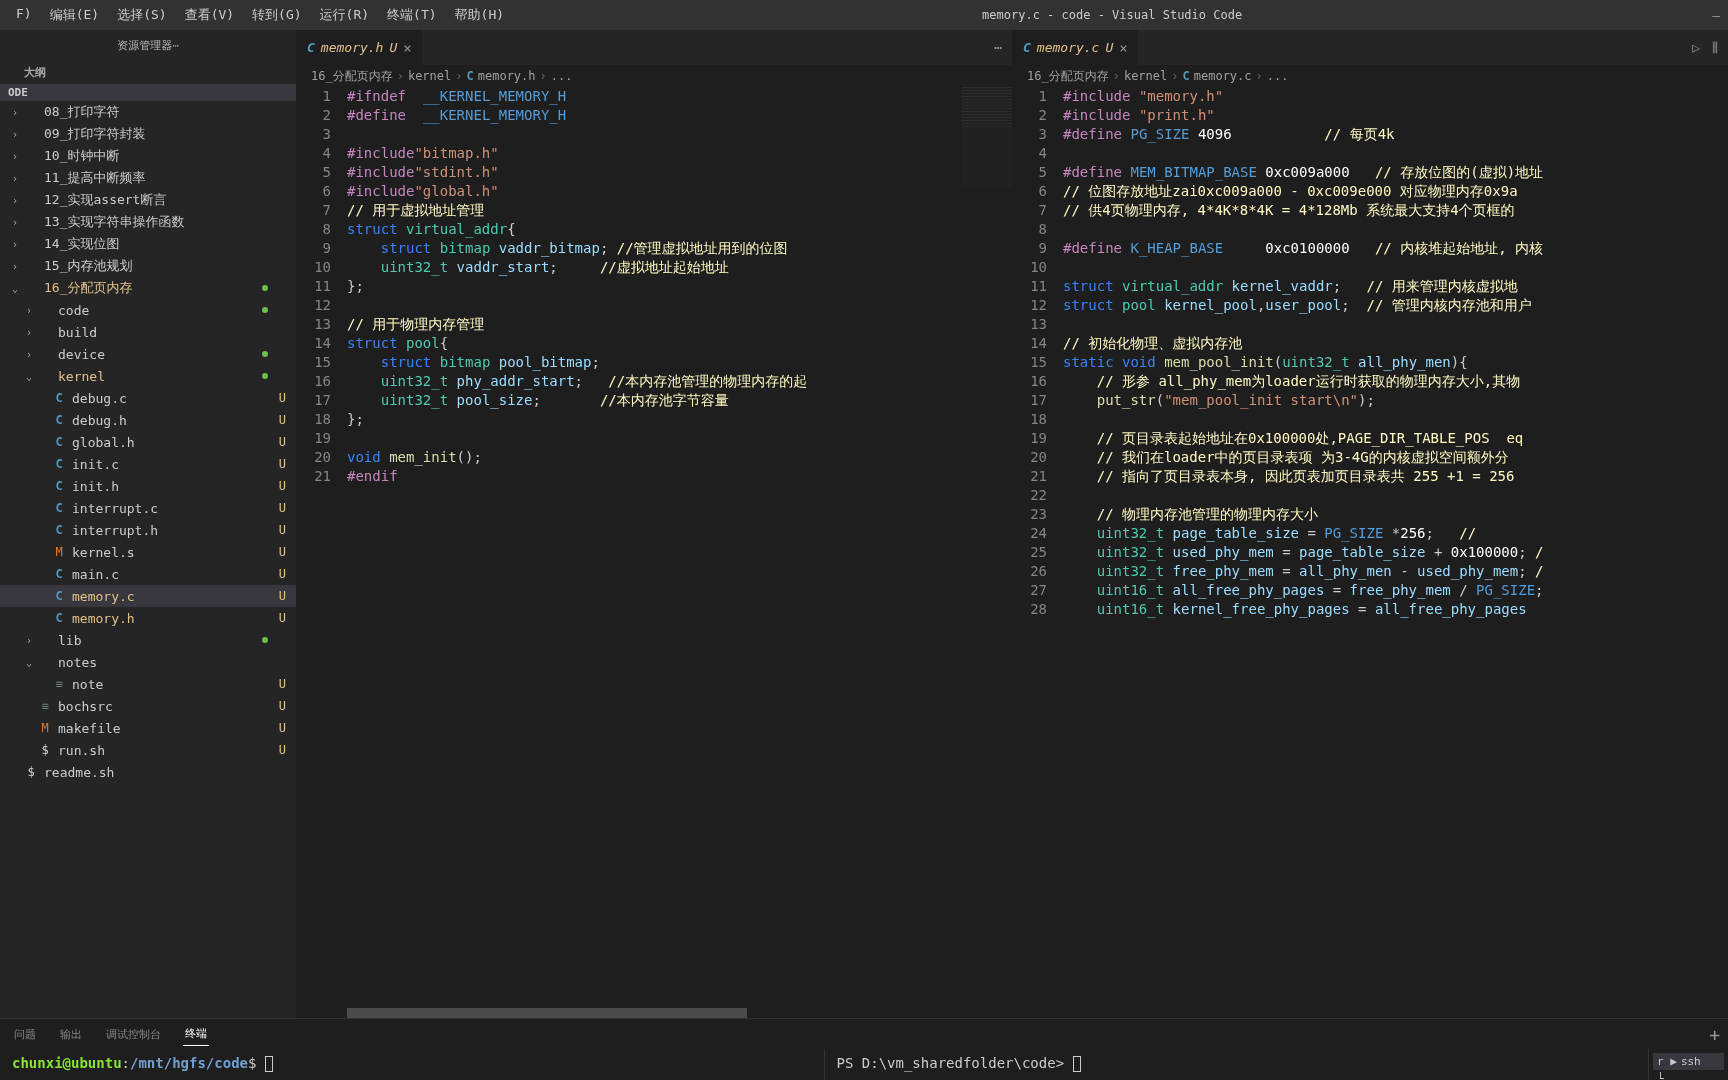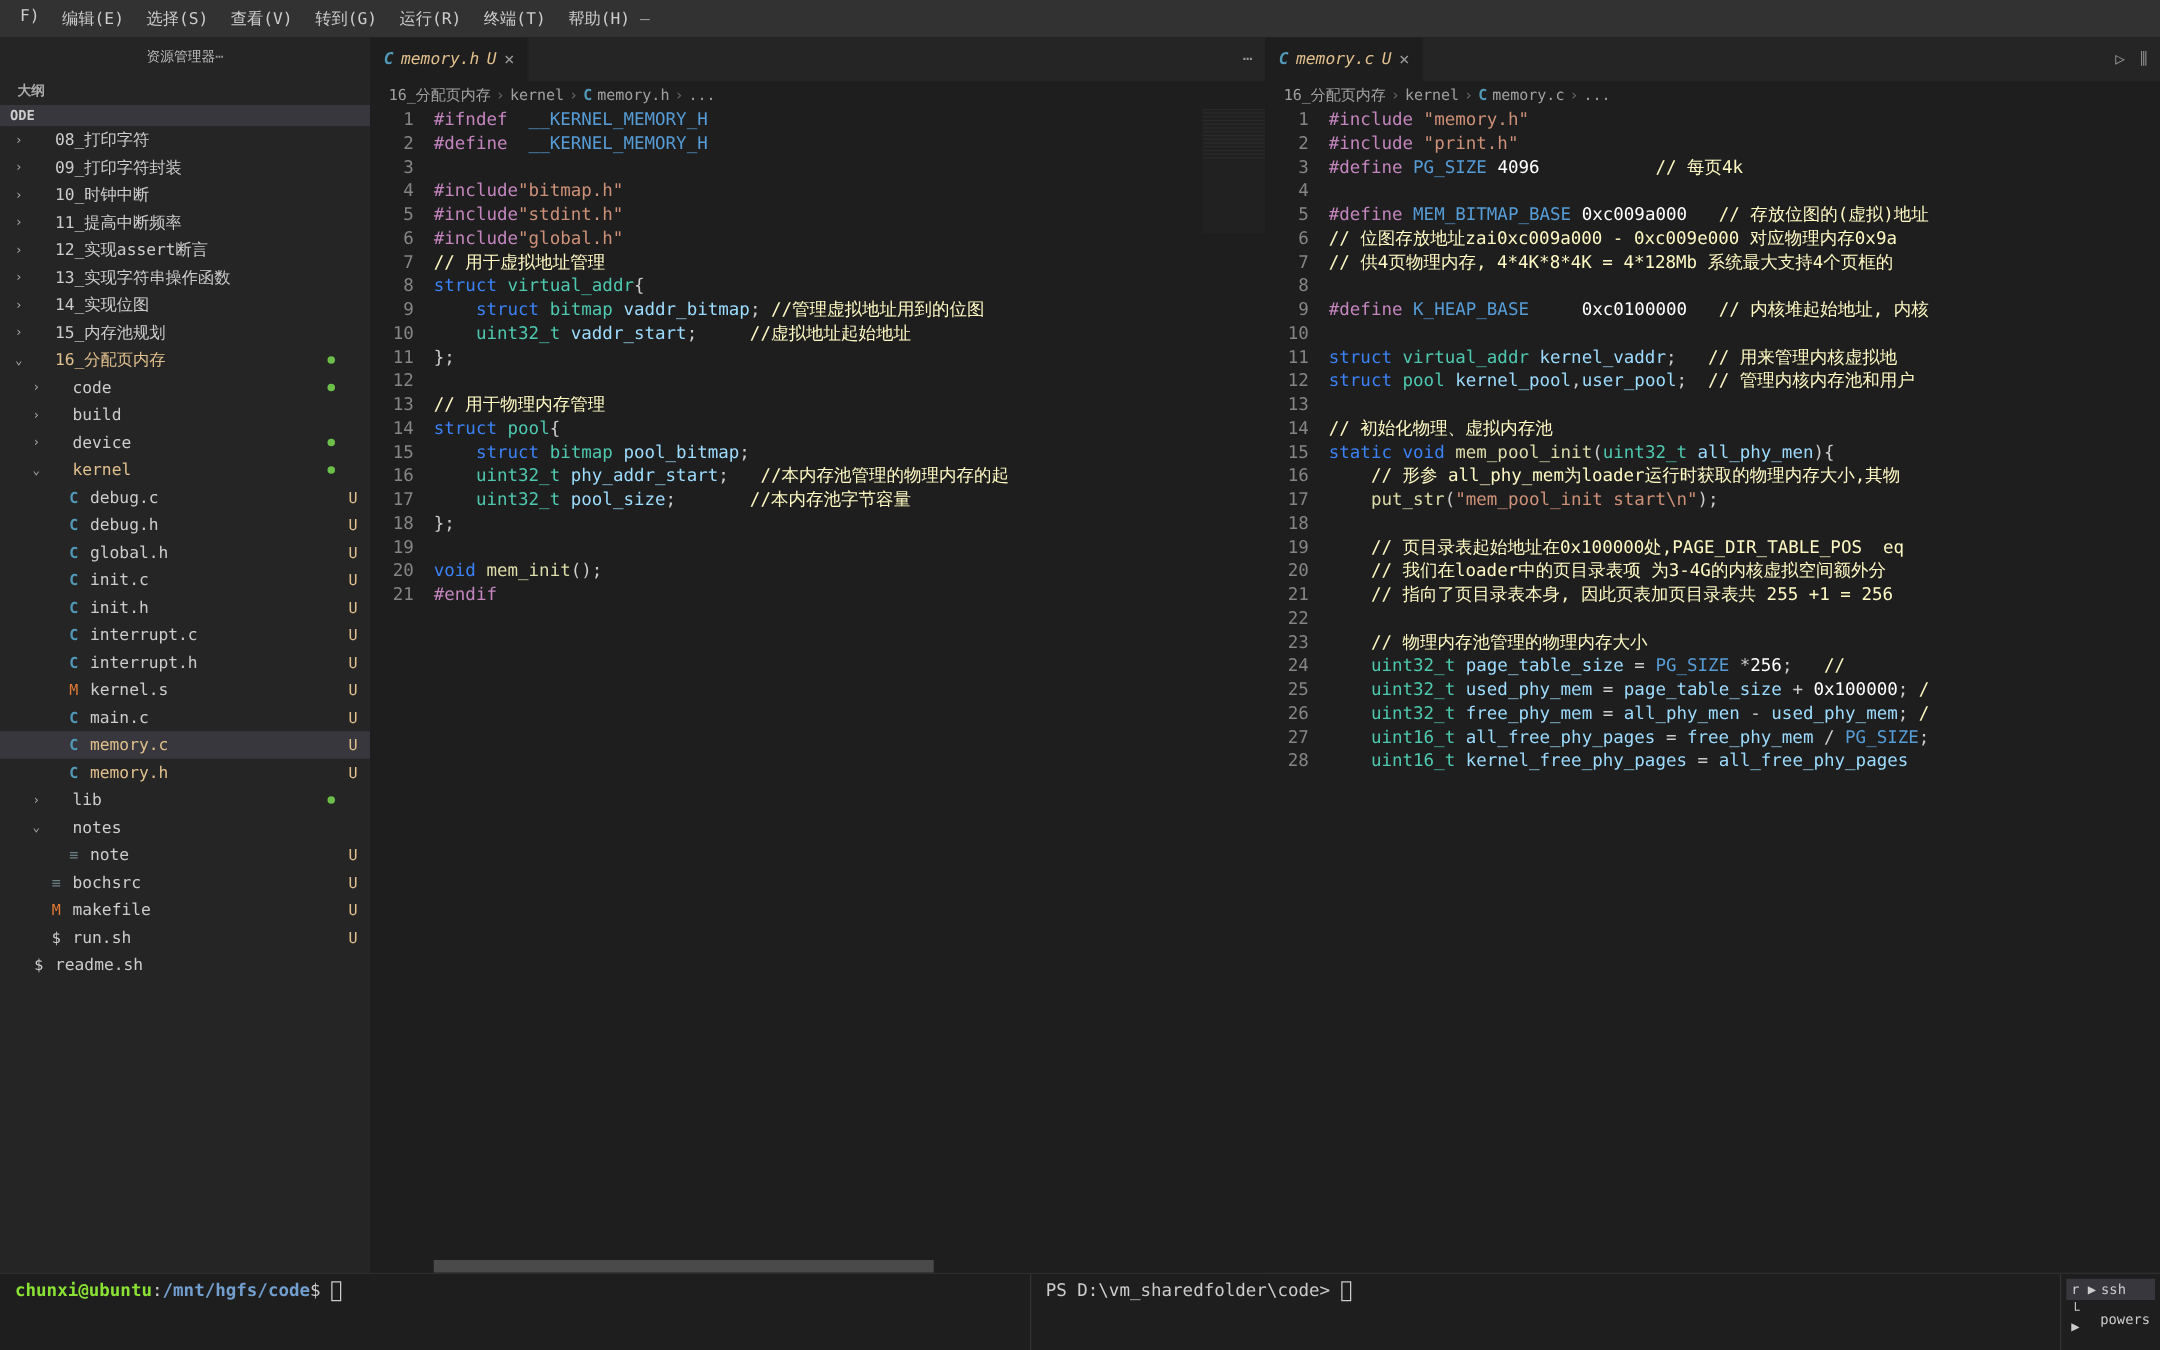--- a/index.html
+++ b/index.html
@@ -6,21 +6,21 @@
 body { width:1728px; height:1080px; background:#1e1e1e; color:#cccccc; overflow:hidden; font-size:13px; }
 .titlebar { height:30px; background:#323233; display:flex; align-items:center; padding:0 8px; }
 .menu { display:flex; gap:2px; }
 .menu-item { padding:4px 8px; cursor:pointer; font-size:13px; }
 .title-center { flex:1; text-align:center; font-size:12px; color:#cccccc; }
 .win-controls { display:flex; gap:16px; color:#999; }
 .main { display:flex; height:calc(100% - 30px - 22px - 40px); }
 .sidebar { width:296px; background:#252526; display:flex; flex-direction:column; }
 .sidebar-header { padding:8px 12px; font-size:11px; color:#bbbbbb; display:flex; justify-content:center; align-items:center; }
 .sidebar-ellipsis { color:#999; }
-.section-label { padding:4px 14px; font-size:11px; font-weight:bold; color:#aaa; }
+.section-label { padding:4px 24px; font-size:11px; font-weight:bold; color:#aaa; }
 .code-label { padding:2px 8px; font-size:11px; font-weight:bold; background:#37373d; }
 .file-tree { flex:1; overflow-y:auto; font-size:13px; }
 .tree-item { display:flex; align-items:center; padding:2px 0 2px 8px; height:22px; cursor:pointer; position:relative; }
 .tree-item.selected { background:#37373d; }
 .tree-item.active { color:#e2c08d; }
 .tree-indent { display:inline-block; }
 .chev { display:inline-block; width:14px; text-align:center; color:#aaa; font-size:10px; }
 .file-icon { width:18px; text-align:center; font-size:12px; margin-right:4px; }
 .c-icon { color:#519aba; font-weight:bold; }
 .m-icon { color:#e37933; }
@@ -77,20 +77,21 @@
   <div class="menu">
     <div class="menu-item">F)</div>
     <div class="menu-item">编辑(E)</div>
     <div class="menu-item">选择(S)</div>
     <div class="menu-item">查看(V)</div>
     <div class="menu-item">转到(G)</div>
     <div class="menu-item">运行(R)</div>
     <div class="menu-item">终端(T)</div>
     <div class="menu-item">帮助(H)</div>
   </div>
+  <div class="title-center">memory.c - code - Visual Studio Code</div>
   <div class="win-controls">
     <span>—</span>
   </div>
 </div>
 
 <div class="main">
 
   <div class="sidebar">
     <div class="sidebar-header">
       <span>资源管理器</span>
@@ -420,20 +421,27 @@
             <div style="position:relative">27</div>
             <div style="position:relative">28</div>
           </div>
         <div class="code" id="code-right"><div><span class="tk-inc">#include</span> <span class="tk-str">"memory.h"</span></div><div><span class="tk-inc">#include</span> <span class="tk-str">"print.h"</span></div><div><span class="tk-pp">#define</span> <span class="tk-mac">PG_SIZE</span> <span class="tk-num">4096</span>           <span class="tk-com">// 每页4k</span></div><div>&nbsp;</div><div><span class="tk-pp">#define</span> <span class="tk-mac">MEM_BITMAP_BASE</span> <span class="tk-num">0xc009a000</span>   <span class="tk-com">// 存放位图的(虚拟)地址</span></div><div><span class="tk-com">// 位图存放地址zai0xc009a000 - 0xc009e000 对应物理内存0x9a</span></div><div><span class="tk-com">// 供4页物理内存, 4*4K*8*4K = 4*128Mb 系统最大支持4个页框的</span></div><div>&nbsp;</div><div><span class="tk-pp">#define</span> <span class="tk-mac">K_HEAP_BASE</span>     <span class="tk-num">0xc0100000</span>   <span class="tk-com">// 内核堆起始地址, 内核</span></div><div>&nbsp;</div><div><span class="tk-kw">struct</span> <span class="tk-type">virtual_addr</span> <span class="tk-var">kernel_vaddr</span>;   <span class="tk-com">// 用来管理内核虚拟地</span></div><div><span class="tk-kw">struct</span> <span class="tk-type">pool</span> <span class="tk-var">kernel_pool</span>,<span class="tk-var">user_pool</span>;  <span class="tk-com">// 管理内核内存池和用户</span></div><div>&nbsp;</div><div><span class="tk-com">// 初始化物理、虚拟内存池</span></div><div><span class="tk-kw">static</span> <span class="tk-kw">void</span> <span class="tk-fn">mem_pool_init</span>(<span class="tk-type">uint32_t</span> <span class="tk-var">all_phy_men</span>){</div><div>    <span class="tk-com">// 形参 all_phy_mem为loader运行时获取的物理内存大小,其物</span></div><div>    <span class="tk-fn">put_str</span>(<span class="tk-str">"mem_pool_init start\n"</span>);</div><div>&nbsp;</div><div>    <span class="tk-com">// 页目录表起始地址在0x100000处,PAGE_DIR_TABLE_POS  eq</span></div><div>    <span class="tk-com">// 我们在loader中的页目录表项 为3-4G的内核虚拟空间额外分</span></div><div>    <span class="tk-com">// 指向了页目录表本身, 因此页表加页目录表共 255 +1 = 256</span></div><div>&nbsp;</div><div>    <span class="tk-com">// 物理内存池管理的物理内存大小</span></div><div>    <span class="tk-type">uint32_t</span> <span class="tk-var">page_table_size</span> = <span class="tk-mac">PG_SIZE</span> *<span class="tk-num">256</span>;   <span class="tk-com">//</span></div><div>    <span class="tk-type">uint32_t</span> <span class="tk-var">used_phy_mem</span> = <span class="tk-var">page_table_size</span> + <span class="tk-num">0x100000</span>; <span class="tk-com">/</span></div><div>    <span class="tk-type">uint32_t</span> <span class="tk-var">free_phy_mem</span> = <span class="tk-var">all_phy_men</span> - <span class="tk-var">used_phy_mem</span>; <span class="tk-com">/</span></div><div>    <span class="tk-type">uint16_t</span> <span class="tk-var">all_free_phy_pages</span> = <span class="tk-var">free_phy_mem</span> / <span class="tk-mac">PG_SIZE</span>;</div><div>    <span class="tk-type">uint16_t</span> <span class="tk-var">kernel_free_phy_pages</span> = <span class="tk-var">all_free_phy_pages</span></div></div>
       </div>
     </div>
   </div>
 </div>
 
 <div class="panel">
+  <div class="panel-tabs">
+    <div class="panel-tab">问题</div>
+    <div class="panel-tab">输出</div>
+    <div class="panel-tab">调试控制台</div>
+    <div class="panel-tab active">终端</div>
+    <div class="panel-add">+</div>
+  </div>
   <div class="terminal-area">
     <div class="term-pane term-split-l">
       <span class="prompt-user">chunxi@ubuntu</span><span>:</span><span class="prompt-path">/mnt/hgfs/code</span><span>$</span> <span class="cursor-block"></span>
     </div>
     <div class="term-pane">
       <span class="prompt-ps">PS D:\vm_sharedfolder\code&gt;</span> <span class="cursor-block"></span>
     </div>
     <div class="term-sidebar">
       <div class="term-item active">
         <span>r ▶</span>

